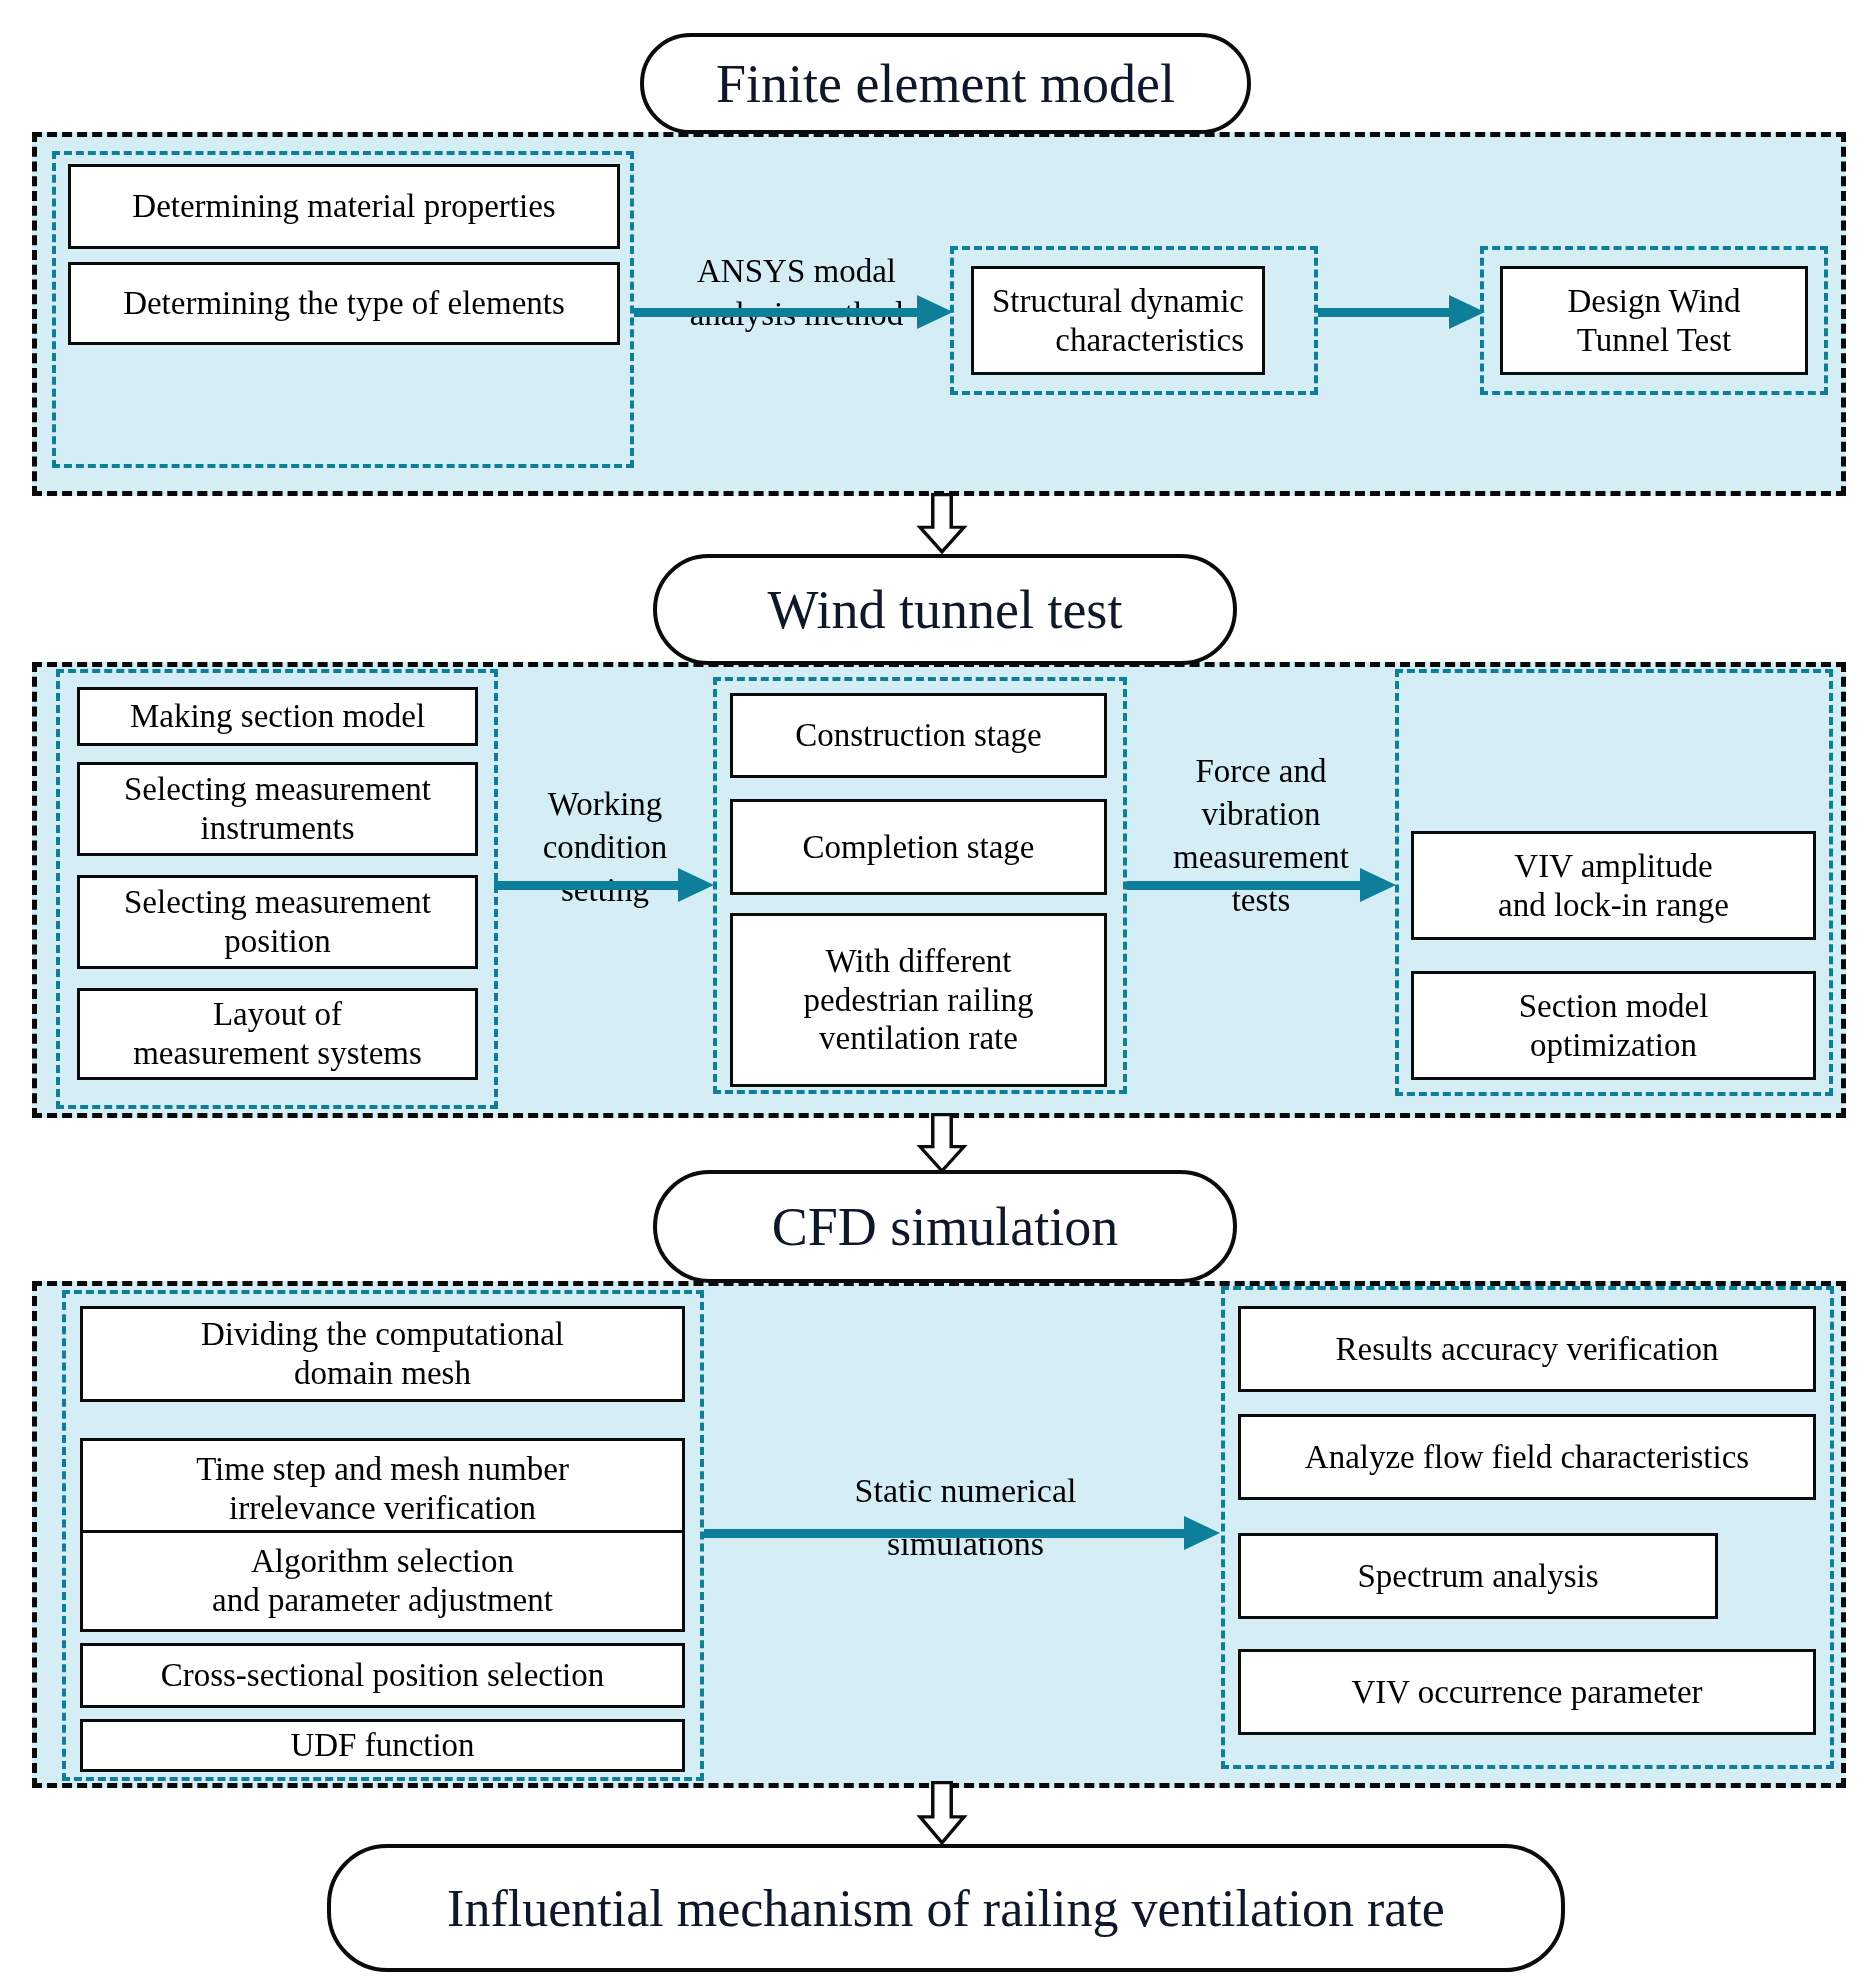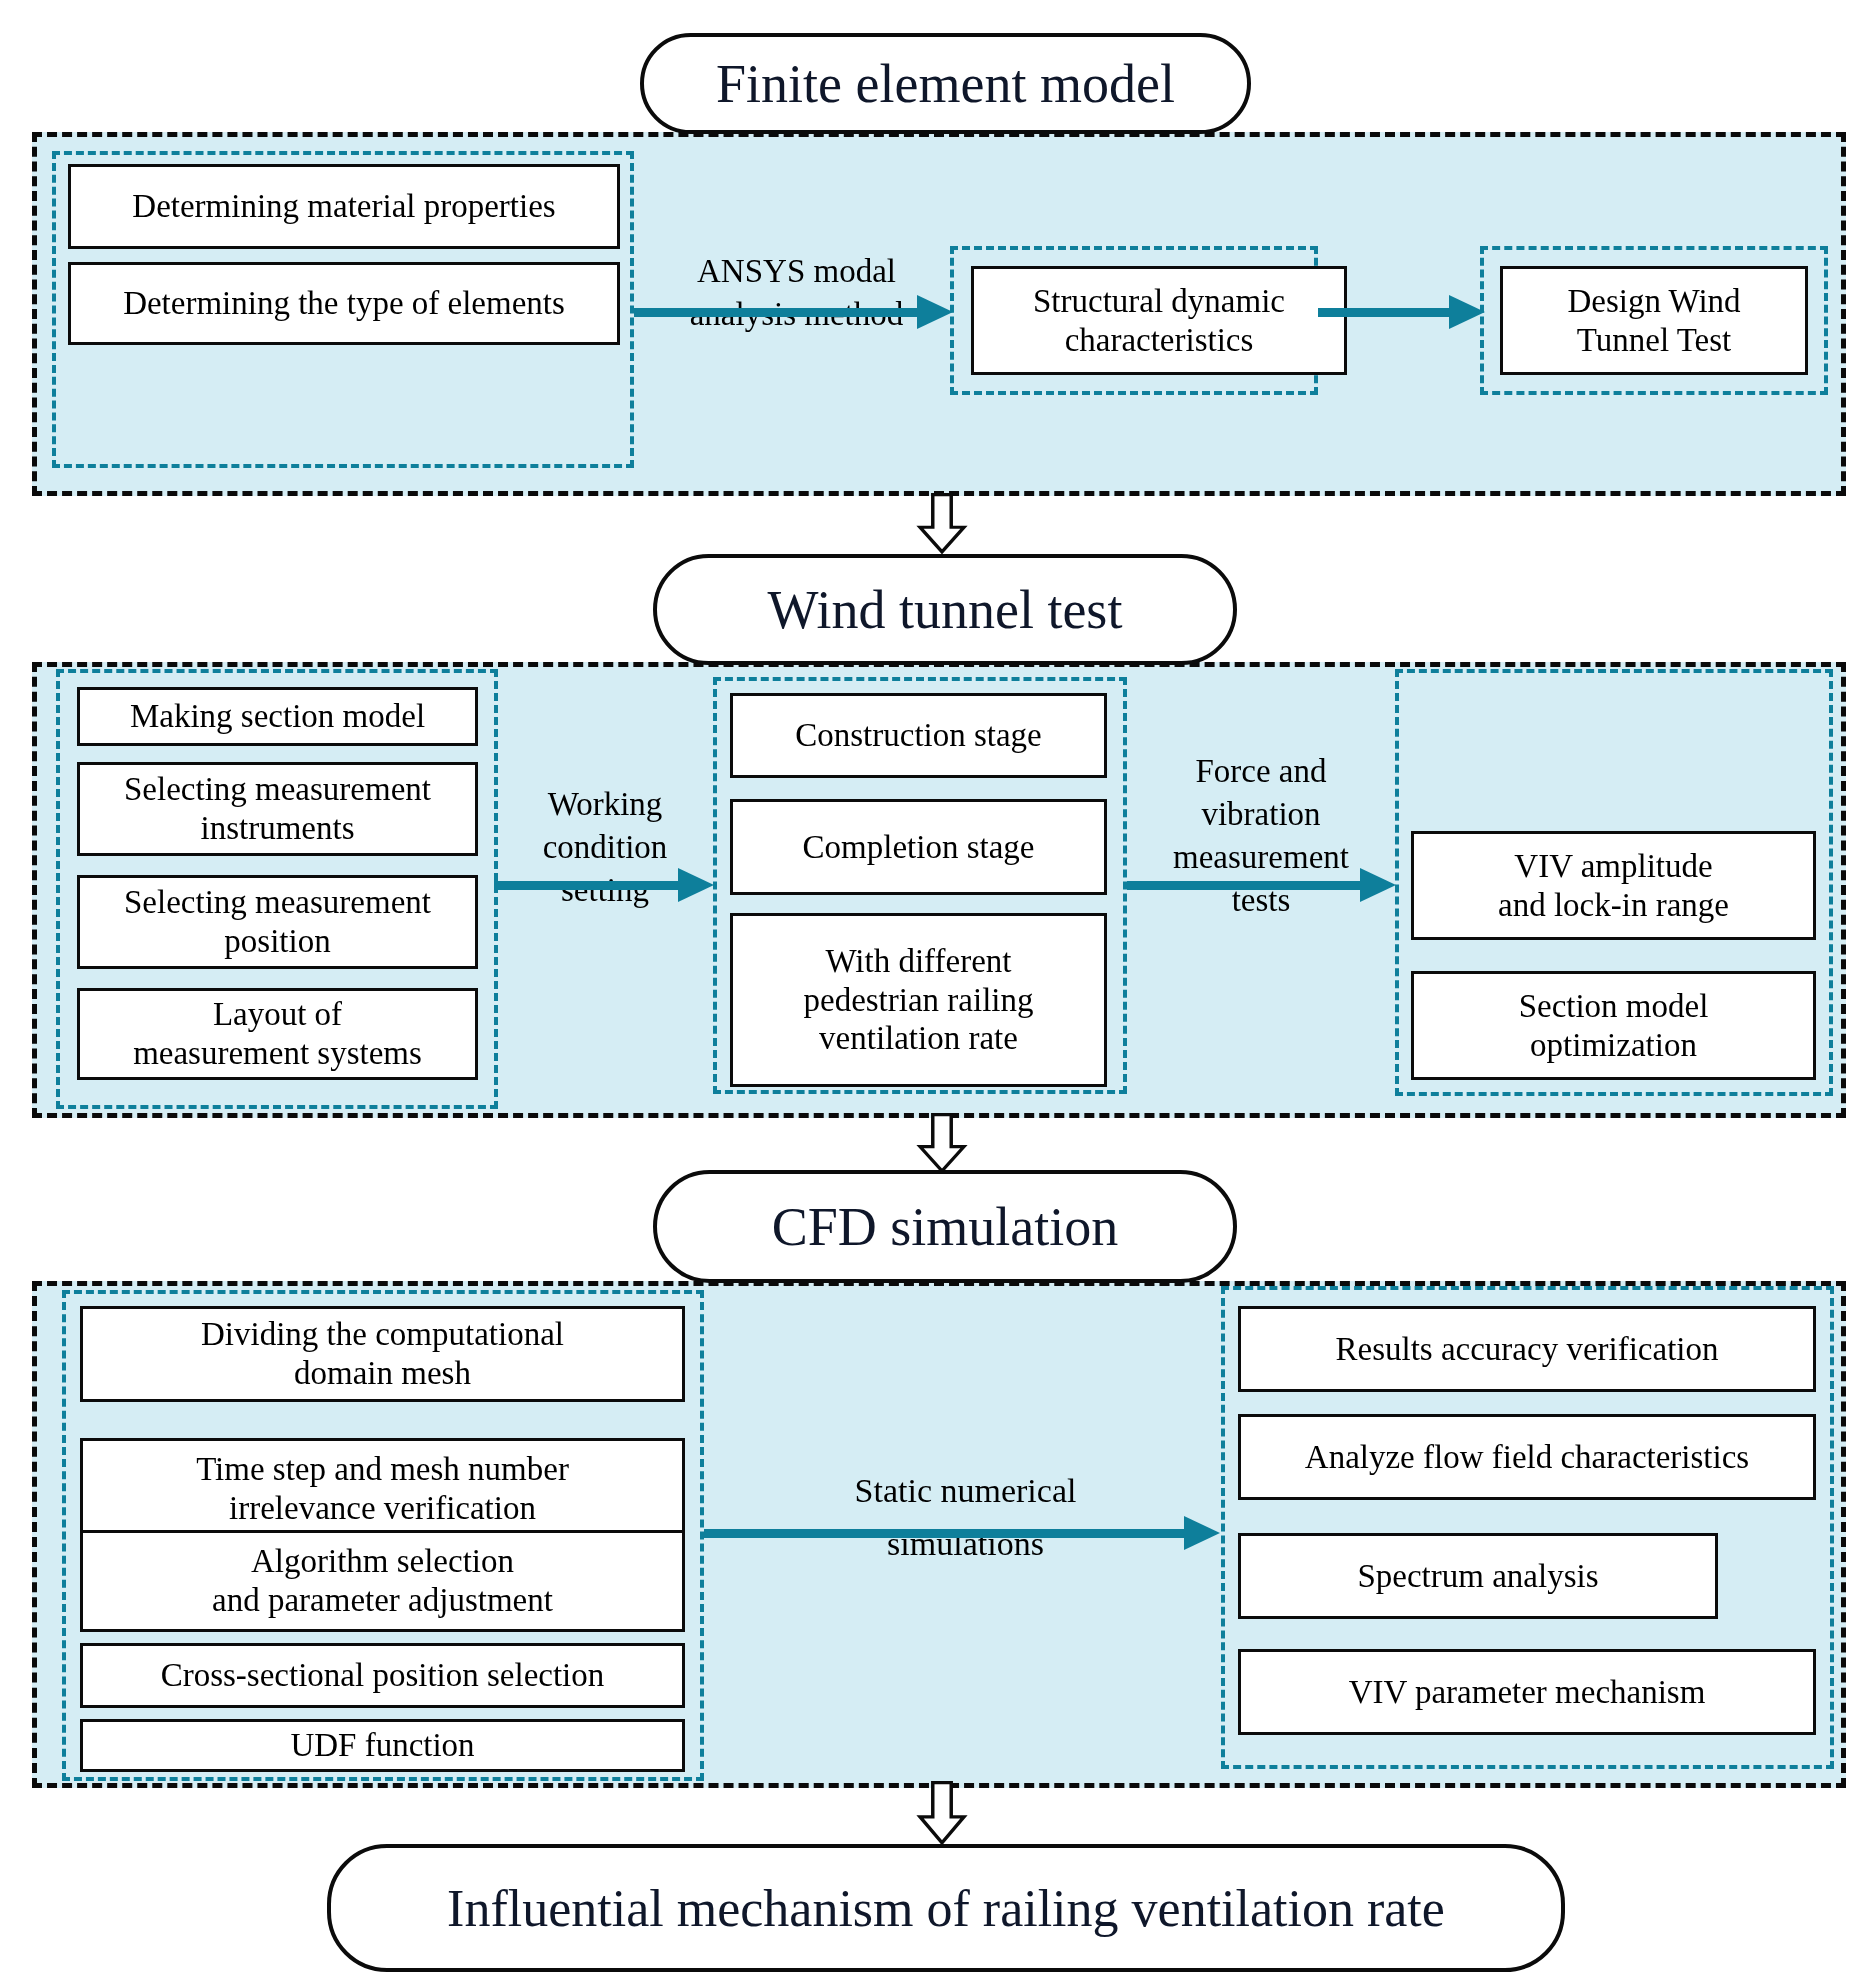--- a/index.html
+++ b/index.html
@@ -93,21 +93,21 @@
   </div>
 
   <div class="lbl" style="left:642px;top:207px;width:309px;">
     <span>ANSYS modal
 analysis method</span>
   </div>
   <div class="shaft" style="left:634px;top:308px;width:284px;"></div>
   <div class="ahead" style="left:917px;top:295px;"></div>
 
   <div class="tgroup" style="left:950px;top:246px;width:368px;height:149px;"></div>
-  <div class="wbox" style="left:971px;top:266px;width:376px;height:109px;">
+  <div class="wbox" style="left:971px;top:266px;width:294px;height:109px;text-align:right;">
     <span>Structural dynamic
 characteristics</span>
   </div>
 
   <div class="shaft" style="left:1318px;top:308px;width:132px;"></div>
   <div class="ahead" style="left:1449px;top:295px;"></div>
 
   <div class="tgroup" style="left:1480px;top:246px;width:348px;height:149px;"></div>
   <div class="wbox" style="left:1500px;top:266px;width:308px;height:109px;">
     <span>Design Wind
@@ -222,21 +222,21 @@
   <div class="wbox" style="left:1238px;top:1306px;width:578px;height:86px;">
     <span>Results accuracy verification</span>
   </div>
   <div class="wbox" style="left:1238px;top:1414px;width:578px;height:86px;">
     <span>Analyze flow field characteristics</span>
   </div>
   <div class="wbox" style="left:1238px;top:1533px;width:480px;height:86px;">
     <span>Spectrum analysis</span>
   </div>
   <div class="wbox" style="left:1238px;top:1649px;width:578px;height:86px;">
-    <span>VIV parameter mechanism</span>
+    <span>VIV occurrence parameter</span>
   </div>
 
   <svg class="darrow" style="left:912px;top:1781px;" width="60" height="64" viewBox="0 0 104 114" preserveAspectRatio="none">
     <path d="M36,3 L68,3 L68,64 L90,64 L52,110 L14,64 L36,64 Z" fill="#ffffff" stroke="#0b0b0b" stroke-width="6"></path>
   </svg>
 
   <div class="stadium" style="left:327px;top:1844px;width:1238px;height:128px;border-radius:60px;font-size:52px;">
     <span>Influential mechanism of railing ventilation rate</span>
   </div>
 

